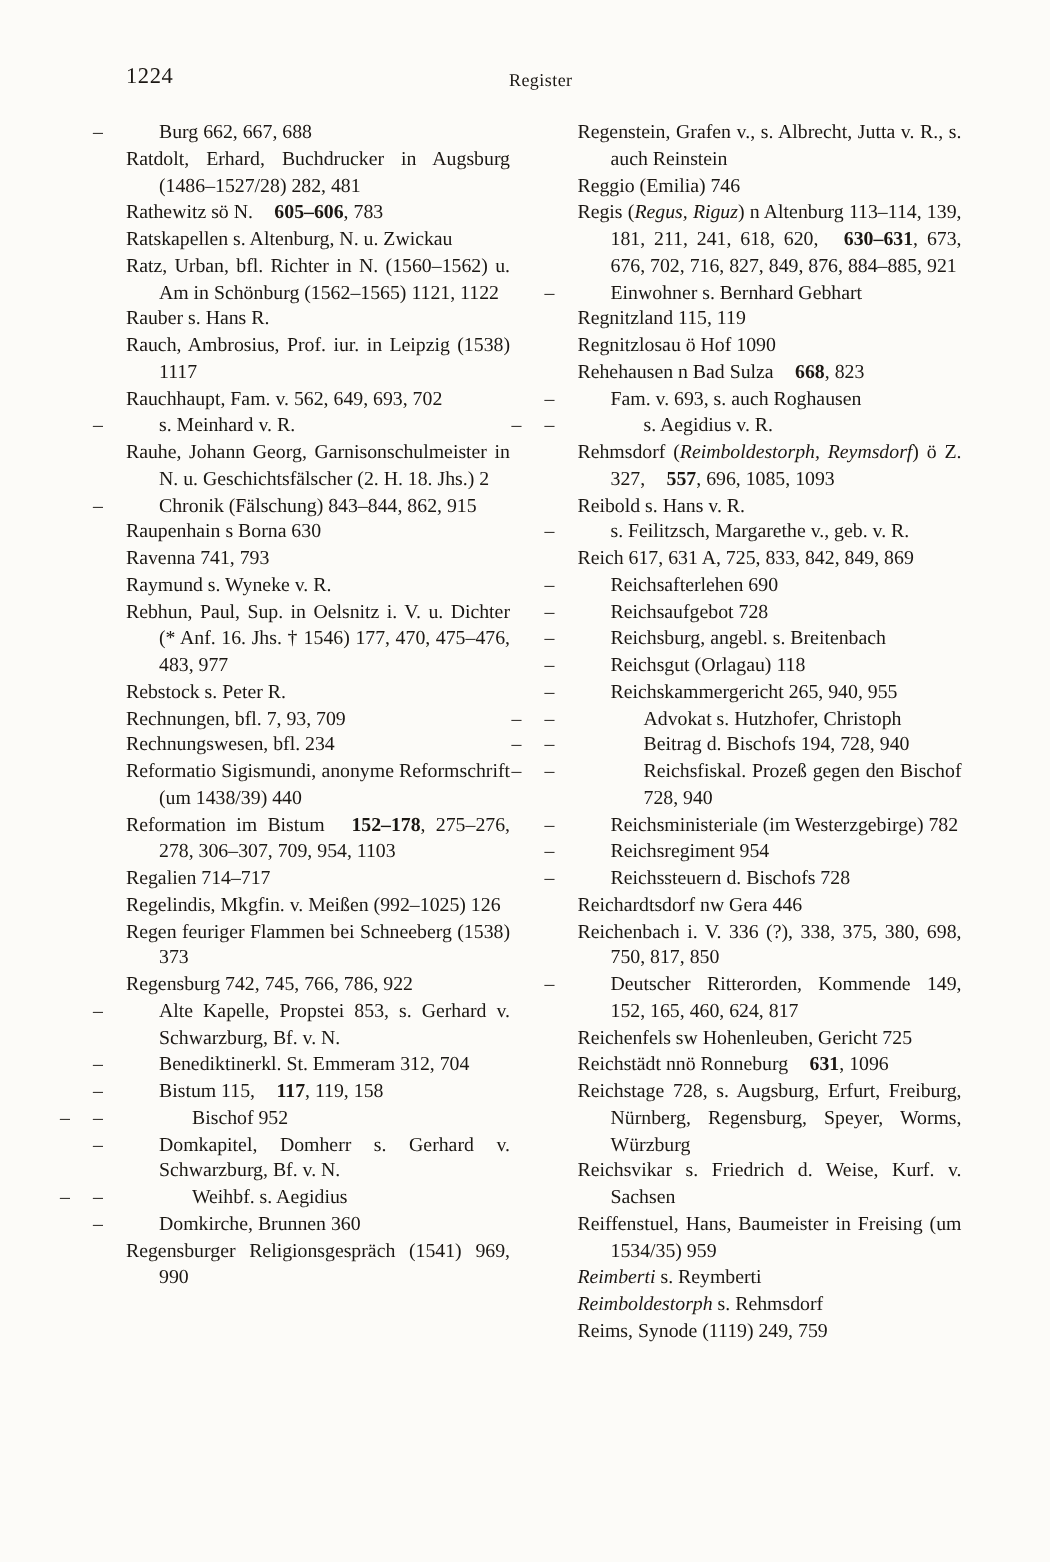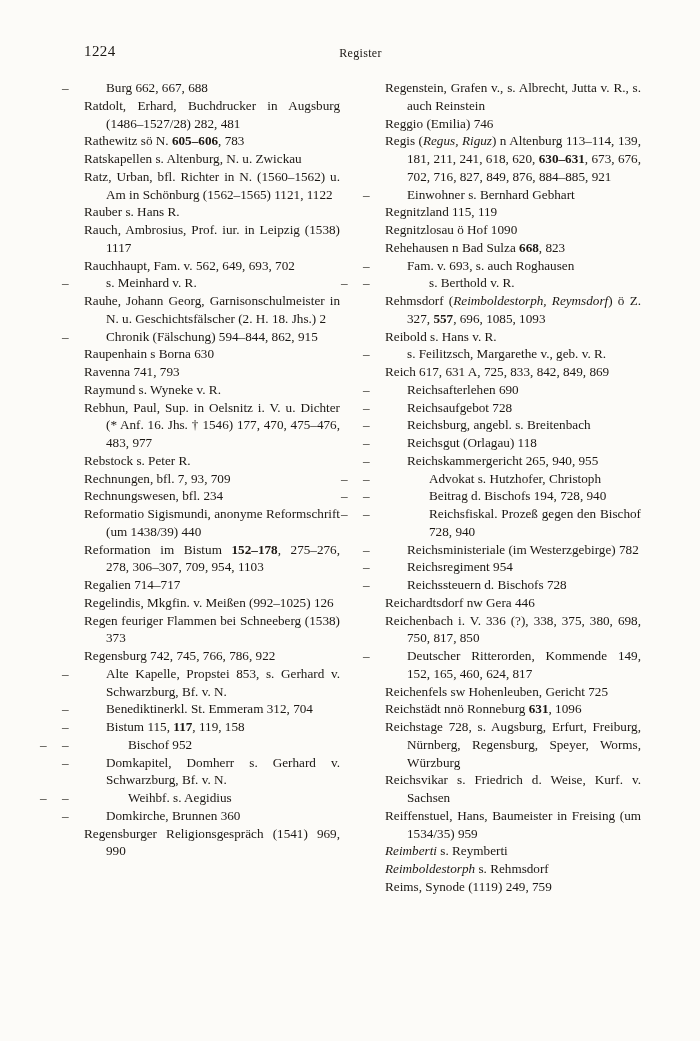--- a/index.html
+++ b/index.html
@@ -23,21 +23,21 @@
     font-size: 13.2px;
     line-height: 17.75px;
     text-align: justify;
     padding-left: 22px;
     text-indent: -22px;
     hyphens: manual;
     -webkit-hyphens: manual;
   }
   .entry.lvl2 { padding-left: 44px; text-indent: -44px; }
   .dash { display: inline-block; width: 22px; }
-  .entry b { font-weight: bold; }
+  .entry b { font-weight: bold; margin-left: 11px; }
   .entry i { font-style: italic; }
 </style>
 </head>
 <body>
 
 <div class="page">
   <div class="page-header">
     <span class="page-number">1224</span>
     <span class="running-title">Register</span>
   </div>
@@ -46,21 +46,21 @@
         <div class="entry lvl1"><span class="dash">–</span><span>Burg 662, 667, 688</span></div>
         <div class="entry lvl0"><span>Ratdolt, Erhard, Buchdrucker in Augsburg (1486–1527/28) 282, 481</span></div>
         <div class="entry lvl0"><span>Rathewitz sö N. </span><b>605–606</b><span>, 783</span></div>
         <div class="entry lvl0"><span>Ratskapellen s. Altenburg, N. u. Zwickau</span></div>
         <div class="entry lvl0"><span>Ratz, Urban, bfl. Richter in N. (1560–1562) u. Am in Schönburg (1562–1565) 1121, 1122</span></div>
         <div class="entry lvl0"><span>Rauber s. Hans R.</span></div>
         <div class="entry lvl0"><span>Rauch, Ambrosius, Prof. iur. in Leipzig (1538) 1117</span></div>
         <div class="entry lvl0"><span>Rauchhaupt, Fam. v. 562, 649, 693, 702</span></div>
         <div class="entry lvl1"><span class="dash">–</span><span>s. Meinhard v. R.</span></div>
         <div class="entry lvl0"><span>Rauhe, Johann Georg, Garnisonschulmei­ster in N. u. Geschichtsfälscher (2. H. 18. Jhs.) 2</span></div>
-        <div class="entry lvl1"><span class="dash">–</span><span>Chronik (Fälschung) 594–844, 862, 915</span></div>
+        <div class="entry lvl1"><span class="dash">–</span><span>Chronik (Fälschung) 843–844, 862, 915</span></div>
         <div class="entry lvl0"><span>Raupenhain s Borna 630</span></div>
         <div class="entry lvl0"><span>Ravenna 741, 793</span></div>
         <div class="entry lvl0"><span>Raymund s. Wyneke v. R.</span></div>
         <div class="entry lvl0"><span>Rebhun, Paul, Sup. in Oelsnitz i. V. u. Dichter (* Anf. 16. Jhs. † 1546) 177, 470, 475–476, 483, 977</span></div>
         <div class="entry lvl0"><span>Rebstock s. Peter R.</span></div>
         <div class="entry lvl0"><span>Rechnungen, bfl. 7, 93, 709</span></div>
         <div class="entry lvl0"><span>Rechnungswesen, bfl. 234</span></div>
         <div class="entry lvl0"><span>Reformatio Sigismundi, anonyme Reform­schrift (um 1438/39) 440</span></div>
         <div class="entry lvl0"><span>Reformation im Bistum </span><b>152–178</b><span>, 275–276, 278, 306–307, 709, 954, 1103</span></div>
         <div class="entry lvl0"><span>Regalien 714–717</span></div>
@@ -78,21 +78,21 @@
       </div>
     <div class="col">
         <div class="entry lvl0"><span>Regenstein, Grafen v., s. Albrecht, Jutta v. R., s. auch Reinstein</span></div>
         <div class="entry lvl0"><span>Reggio (Emilia) 746</span></div>
         <div class="entry lvl0"><span>Regis (</span><i>Regus, Riguz</i><span>) n Altenburg 113–114, 139, 181, 211, 241, 618, 620, </span><b>630–631</b><span>, 673, 676, 702, 716, 827, 849, 876, 884–885, 921</span></div>
         <div class="entry lvl1"><span class="dash">–</span><span>Einwohner s. Bernhard Gebhart</span></div>
         <div class="entry lvl0"><span>Regnitzland 115, 119</span></div>
         <div class="entry lvl0"><span>Regnitzlosau ö Hof 1090</span></div>
         <div class="entry lvl0"><span>Rehehausen n Bad Sulza </span><b>668</b><span>, 823</span></div>
         <div class="entry lvl1"><span class="dash">–</span><span>Fam. v. 693, s. auch Roghausen</span></div>
-        <div class="entry lvl2"><span class="dash">–</span><span class="dash">–</span><span>s. Berthold v. R.</span></div>
+        <div class="entry lvl2"><span class="dash">–</span><span class="dash">–</span><span>s. Aegidius v. R.</span></div>
         <div class="entry lvl0"><span>Rehmsdorf (</span><i>Reimboldestorph, Reymsdorf</i><span>) ö Z. 327, </span><b>557</b><span>, 696, 1085, 1093</span></div>
         <div class="entry lvl0"><span>Reibold s. Hans v. R.</span></div>
         <div class="entry lvl1"><span class="dash">–</span><span>s. Feilitzsch, Margarethe v., geb. v. R.</span></div>
         <div class="entry lvl0"><span>Reich 617, 631 A, 725, 833, 842, 849, 869</span></div>
         <div class="entry lvl1"><span class="dash">–</span><span>Reichsafterlehen 690</span></div>
         <div class="entry lvl1"><span class="dash">–</span><span>Reichsaufgebot 728</span></div>
         <div class="entry lvl1"><span class="dash">–</span><span>Reichsburg, angebl. s. Breitenbach</span></div>
         <div class="entry lvl1"><span class="dash">–</span><span>Reichsgut (Orlagau) 118</span></div>
         <div class="entry lvl1"><span class="dash">–</span><span>Reichskammergericht 265, 940, 955</span></div>
         <div class="entry lvl2"><span class="dash">–</span><span class="dash">–</span><span>Advokat s. Hutzhofer, Christoph</span></div>

